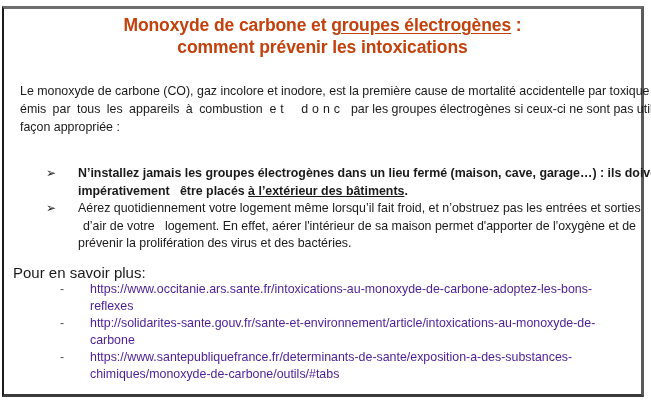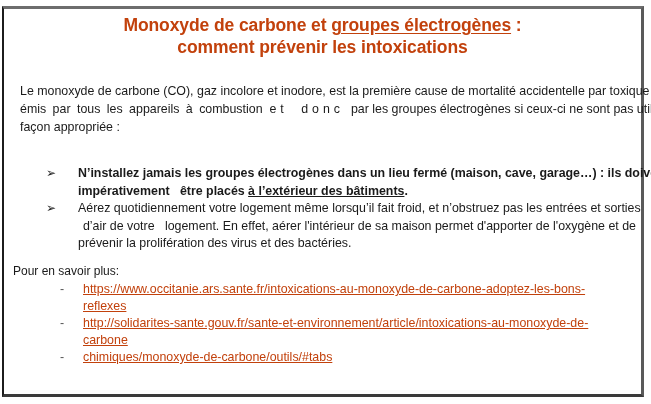--- a/index.html
+++ b/index.html
@@ -16,25 +16,25 @@
   .t2 { top: 37px; }
   .para { position: absolute; left: 4px; width: 628px; font-size: 12.4px; line-height: 18px; padding-left: 16px; }
   .para .line { display: block; white-space: nowrap; height: 18px; }
   .spaced { letter-spacing: 4px; }
   .bullets { position: absolute; left: 46px; top: 165px; width: 590px; font-size: 12.4px; }
   .bullet { position: relative; padding-left: 32px; line-height: 17.5px; }
   .bullet .arrow { position: absolute; left: 0; top: 0; font-size: 12px; color: #222; }
   .bullet .bl { display: block; white-space: nowrap; }
   .bold { font-weight: bold; }
   .ul { text-decoration: underline; }
-  .more { position: absolute; left: 13px; top: 264px; font-size: 12px; }
+  .more { position: absolute; left: 13px; top: 264px; font-size: 15px; }
   .links { position: absolute; left: 60px; top: 281px; font-size: 12.4px; }
   .link-item { position: relative; padding-left: 23px; line-height: 17px; }
   .link-item .dash { position: absolute; left: 0; top: 0; color: #555; }
-  .link-item a { color: #c2410c; text-decoration: underline; display: block; white-space: nowrap; }
+  .link-item a { color: #4c1d95; display: block; white-space: nowrap; margin-left: 7px; }
 </style>
 </head>
 <body>
 
 <div class="frame"></div>
 
 <div class="title t1">
   <span>Monoxyde de carbone et </span><span class="u">groupes électrogènes</span><span> :</span>
 </div>
 <div class="title t2">comment prévenir les intoxications</div>
@@ -67,15 +67,16 @@
     <a><span>https://www.occitanie.ars.sante.fr/intoxications-au-monoxyde-de-carbone-adoptez-les-bons-</span></a>
     <a><span>reflexes</span></a>
   </div>
   <div class="link-item">
     <span class="dash">-</span>
     <a><span>http://solidarites-sante.gouv.fr/sante-et-environnement/article/intoxications-au-monoxyde-de-</span></a>
     <a><span>carbone</span></a>
   </div>
   <div class="link-item">
     <span class="dash">-</span>
+    <a><span>https://www.santepubliquefrance.fr/determinants-de-sante/exposition-a-des-substances-</span></a>
     <a><span>chimiques/monoxyde-de-carbone/outils/#tabs</span></a>
   </div>
 </div>
 
 </body></html>

